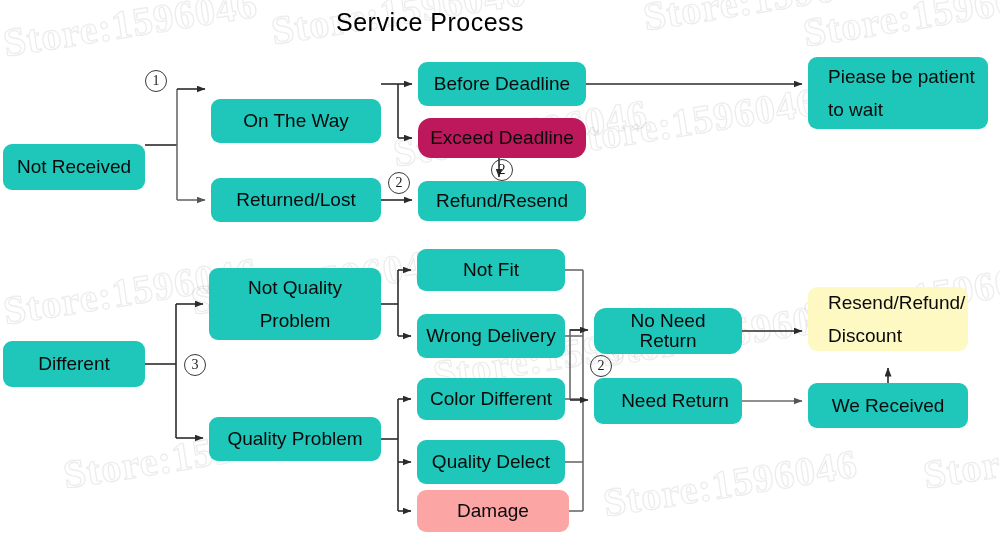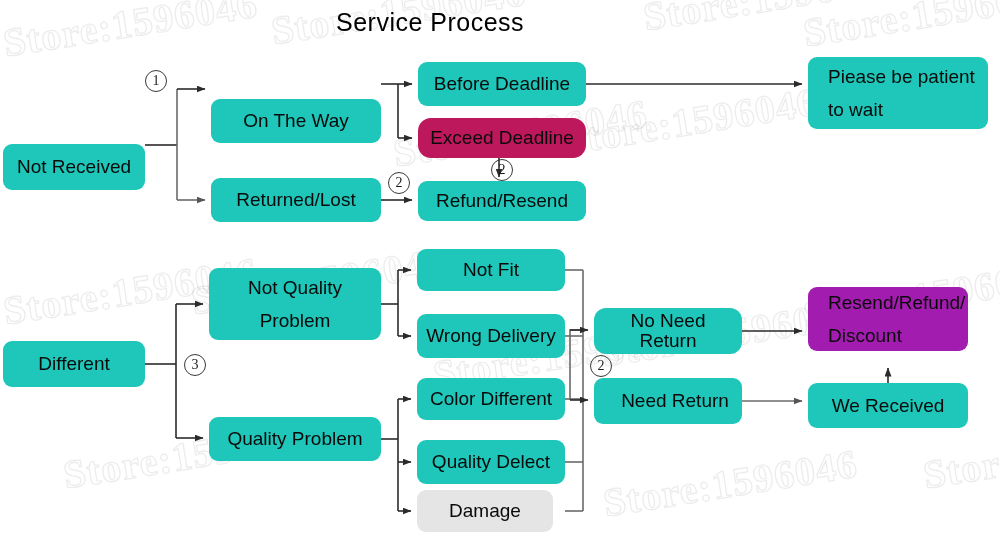--- a/index.html
+++ b/index.html
@@ -214,30 +214,30 @@
       </div>
       <div class="node" style="left: 417px; top: 314px; width: 148px; height: 44px; background: rgb(30, 199, 185); color: rgb(10, 10, 10);">
         <span>Wrong Delivery</span>
       </div>
       <div class="node" style="left: 417px; top: 378px; width: 148px; height: 42px; background: rgb(30, 199, 185); color: rgb(10, 10, 10);">
         <span>Color Different</span>
       </div>
       <div class="node" style="left: 417px; top: 440px; width: 148px; height: 44px; background: rgb(30, 199, 185); color: rgb(10, 10, 10);">
         <span>Quality Delect</span>
       </div>
-      <div class="node" style="left: 417px; top: 490px; width: 136px; height: 42px; background: #e5e5e5; color: rgb(10, 10, 10);">
+      <div class="node" style="left: 417px; top: 490px; width: 152px; height: 42px; background: #fca5a5; color: rgb(10, 10, 10);">
         <span>Damage</span>
       </div>
       <div class="node" style="left: 594px; top: 308px; width: 148px; height: 46px; background: rgb(30, 199, 185); color: rgb(10, 10, 10); border-radius: 12px;">
         <span>No Need Return</span>
       </div>
       <div class="node" style="left: 594px; top: 378px; width: 148px; height: 46px; background: rgb(30, 199, 185); color: rgb(10, 10, 10); padding-left: 20px;">
         <span>Need Return</span>
       </div>
-      <div class="node two-line left-align" style="left: 808px; top: 287px; width: 160px; height: 64px; background: #a21caf; color: rgb(10, 10, 10);">
+      <div class="node two-line left-align" style="left: 808px; top: 287px; width: 160px; height: 64px; background: #fef9c3; color: rgb(10, 10, 10);">
         <span>Resend/Refund/</span>
         <span class="l2">Discount</span>
       </div>
       <div class="node" style="left: 808px; top: 383px; width: 160px; height: 45px; background: rgb(30, 199, 185); color: rgb(10, 10, 10);">
         <span>We Received</span>
       </div>
     </div>
 
   <div id="markers">
       <div class="marker" style="left: 145px; top: 70px;">1</div>

